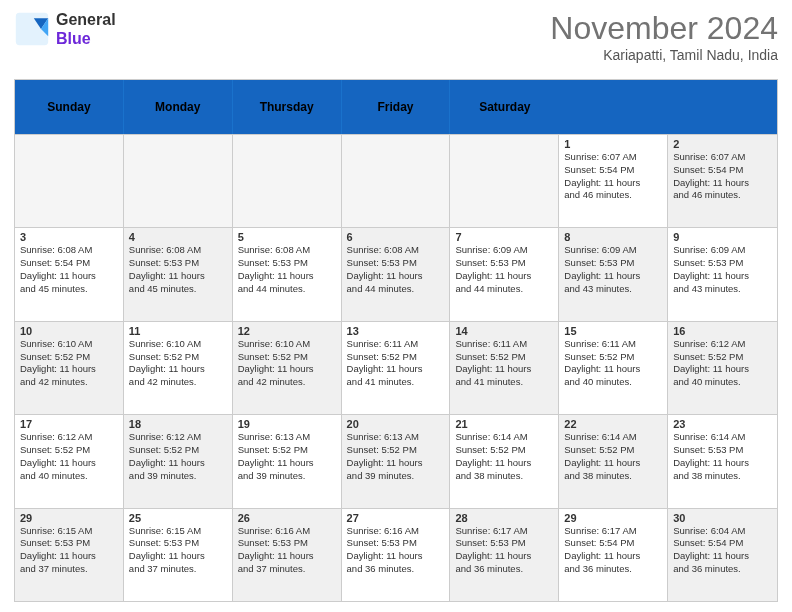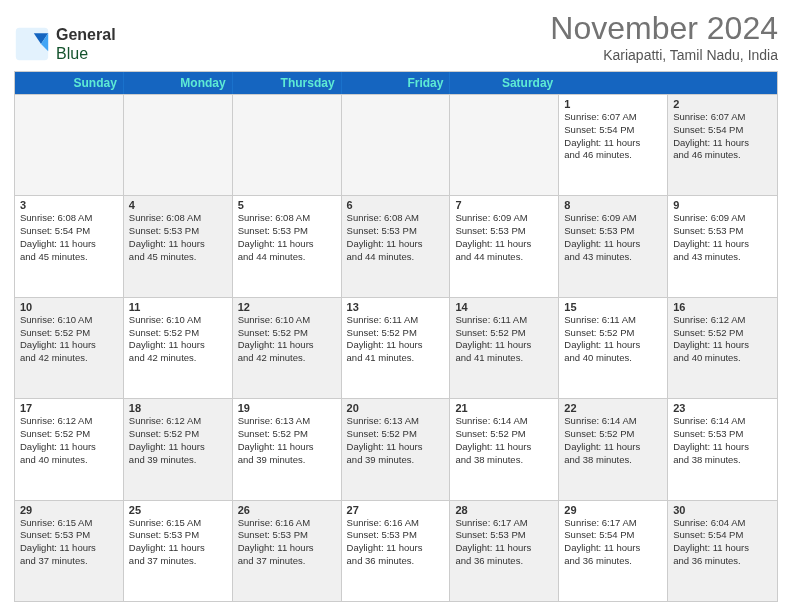--- a/index.html
+++ b/index.html
@@ -13,22 +13,22 @@
     .page {
       width: 792px;
       height: 612px;
       display: flex;
       flex-direction: column;
       padding: 10px 14px 10px 14px;
     }
     .header {
       display: flex;
       justify-content: space-between;
-      align-items: flex-end;
-      margin-bottom: 8px;
+      align-items: flex-start;
+      margin-bottom: 16px;
     }
     .logo {
       display: flex;
       align-items: center;
       gap: 6px;
     }
     .logo-icon {
       width: 36px;
       height: 36px;
     }
@@ -49,26 +49,26 @@
       display: flex;
       flex-direction: column;
       border: 1px solid #ccc;
     }
     .cal-header {
       display: grid;
       grid-template-columns: repeat(7, 1fr);
       background: #1565c0;
     }
     .cal-header-cell {
-      color: #5eead4;
+      color: #000000;
       font-size: 12px;
       font-weight: bold;
-      padding: 4px 6px;
+      padding: 20px 6px;
       border-right: 1px solid #1a72cc;
-      text-align: right;
+      text-align: center;
     }
     .cal-header-cell:last-child { border-right: none; }
     .cal-body {
       flex: 1;
       display: flex;
       flex-direction: column;
     }
     .cal-row {
       display: grid;
       grid-template-columns: repeat(7, 1fr);
@@ -104,21 +104,21 @@
 <div class="page">
   <div class="header">
     <div class="logo">
       <svg class="logo-icon" viewBox="0 0 40 40">
         <rect x="2" y="2" width="36" height="36" rx="4" fill="#e3f2fd"></rect>
         <polygon points="22,8 38,8 30,20" fill="#1565c0"></polygon>
         <polygon points="30,20 38,8 38,28" fill="#42a5f5"></polygon>
       </svg>
       <div>
         <div style="font-size:16px;font-weight:bold;color:#333;line-height:1.2">General</div>
-        <div style="font-size:16px;font-weight:normal;color:#14532d;line-height:1.2">Blue</div>
+        <div style="font-size:16px;font-weight:bold;color:#6d28d9;line-height:1.2">Blue</div>
       </div>
     </div>
     <div class="title-area">
       <div class="month-title">November 2024</div>
       <div class="location">Kariapatti, Tamil Nadu, India</div>
     </div>
   </div>
 
   <div class="calendar">
     <div class="cal-header">

